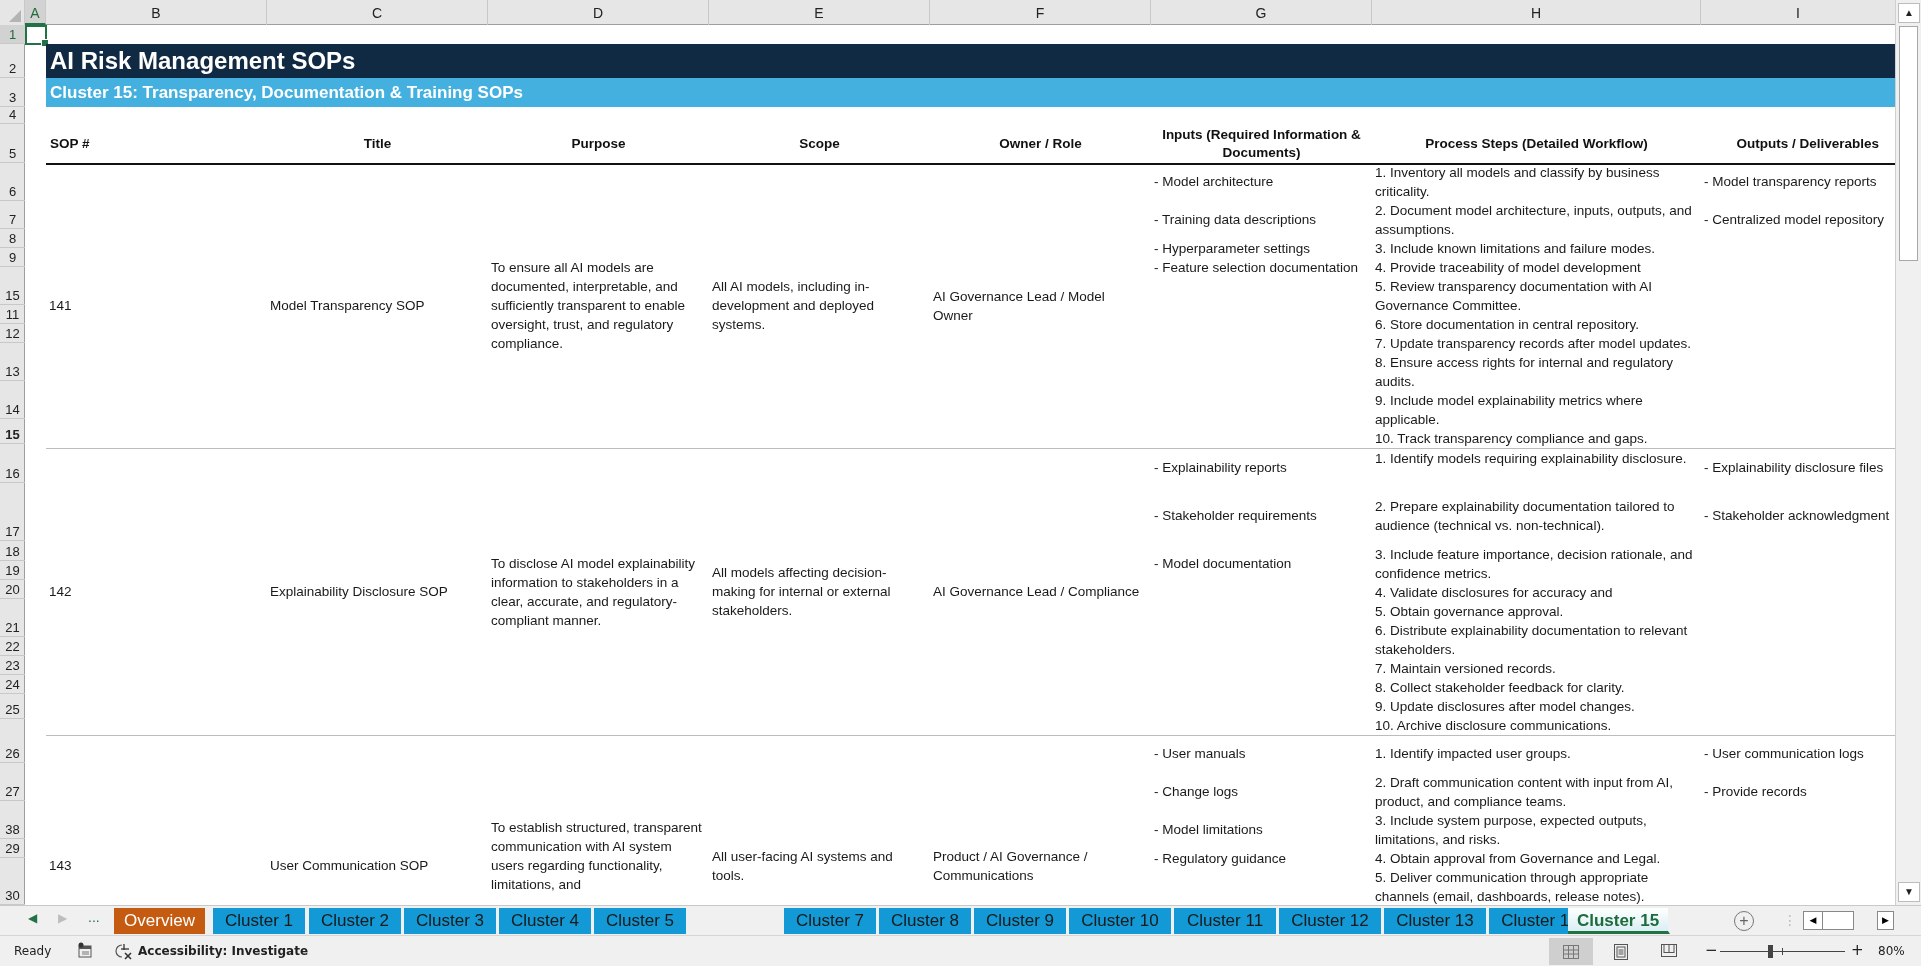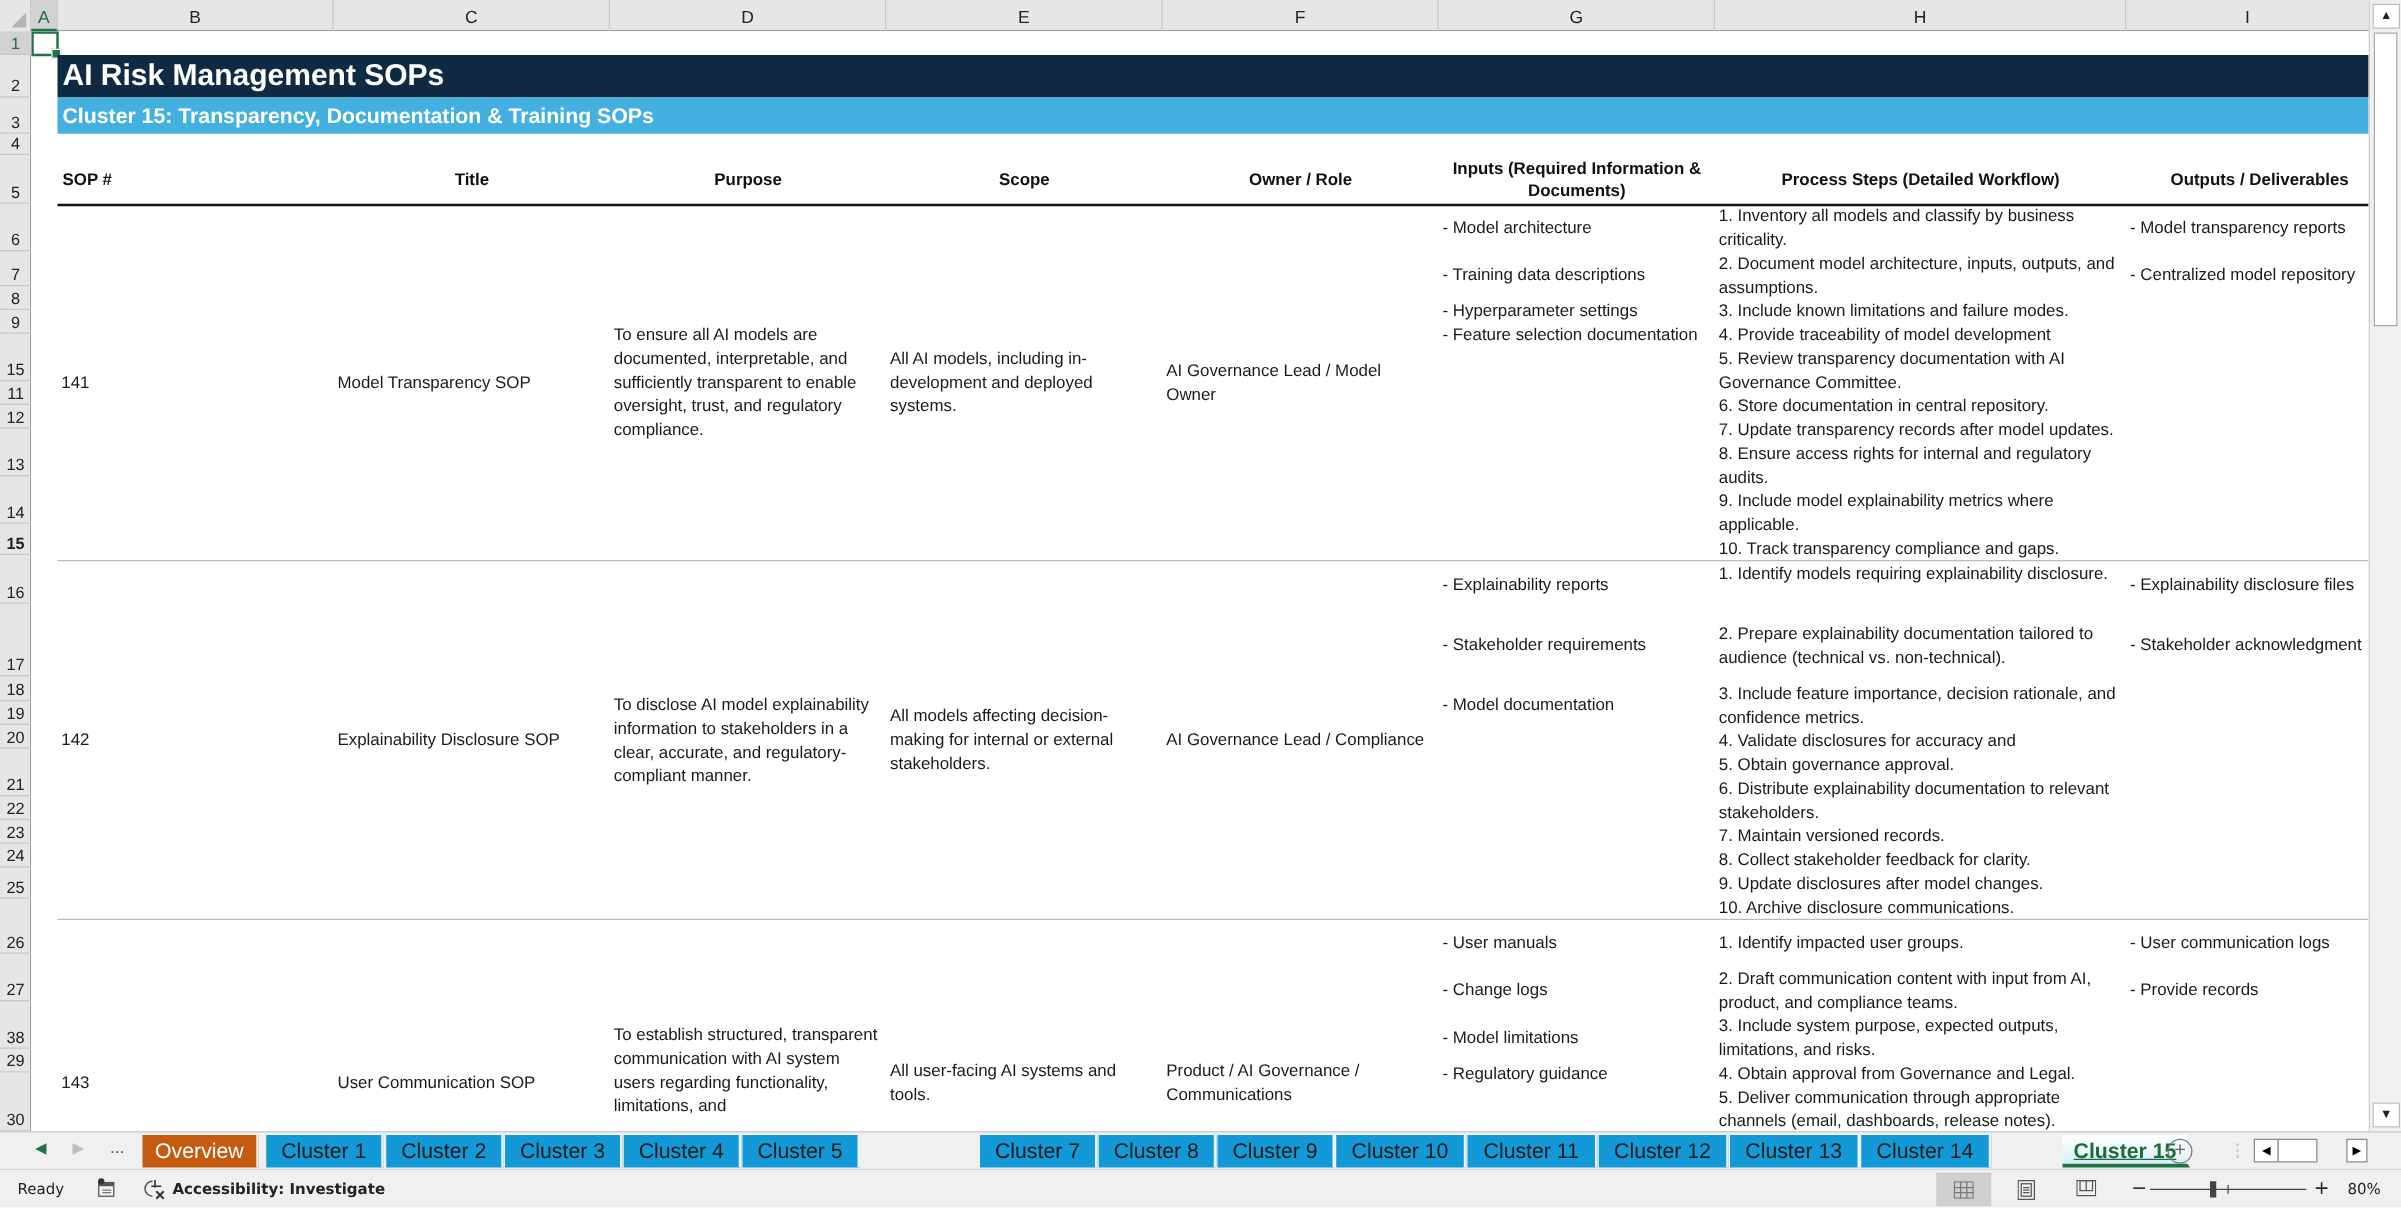--- a/index.html
+++ b/index.html
@@ -225,21 +225,21 @@
     <div class="tab" style="left:594px;width:94px;">Cluster 5</div>
     <div class="tab" style="left:689px;width:94px;margin-top:28px;">Cluster 6</div>
     <div class="tab" style="left:784px;width:94px;">Cluster 7</div>
     <div class="tab" style="left:879px;width:94px;">Cluster 8</div>
     <div class="tab" style="left:974px;width:94px;">Cluster 9</div>
     <div class="tab" style="left:1069px;width:104px;">Cluster 10</div>
     <div class="tab" style="left:1174px;width:104px;">Cluster 11</div>
     <div class="tab" style="left:1279px;width:104px;">Cluster 12</div>
     <div class="tab" style="left:1384px;width:104px;">Cluster 13</div>
     <div class="tab" style="left:1489px;width:104px;">Cluster 14</div>
-    <div class="tab active" style="left:1650px;width:102px;text-decoration:underline;">Cluster 15</div>
+    <div class="tab active" style="left:1568px;width:102px;">Cluster 15</div>
 
     <div class="addsheet" style="left:1734px;">+</div>
     <span style="position:absolute;left:1783px;top:6px;color:#bbb;font-size:14px;">⋮</span>
     <div class="hsbox" style="left:1803px;width:20px;">◀</div>
     <div class="hsbox" style="left:1822px;width:32px;"></div>
     <div class="hsbox" style="left:1877px;width:17px;">▶</div>
   </div>
 
   <div class="statusbar">
     <span class="sb-item" style="left:14px;">Ready</span>

